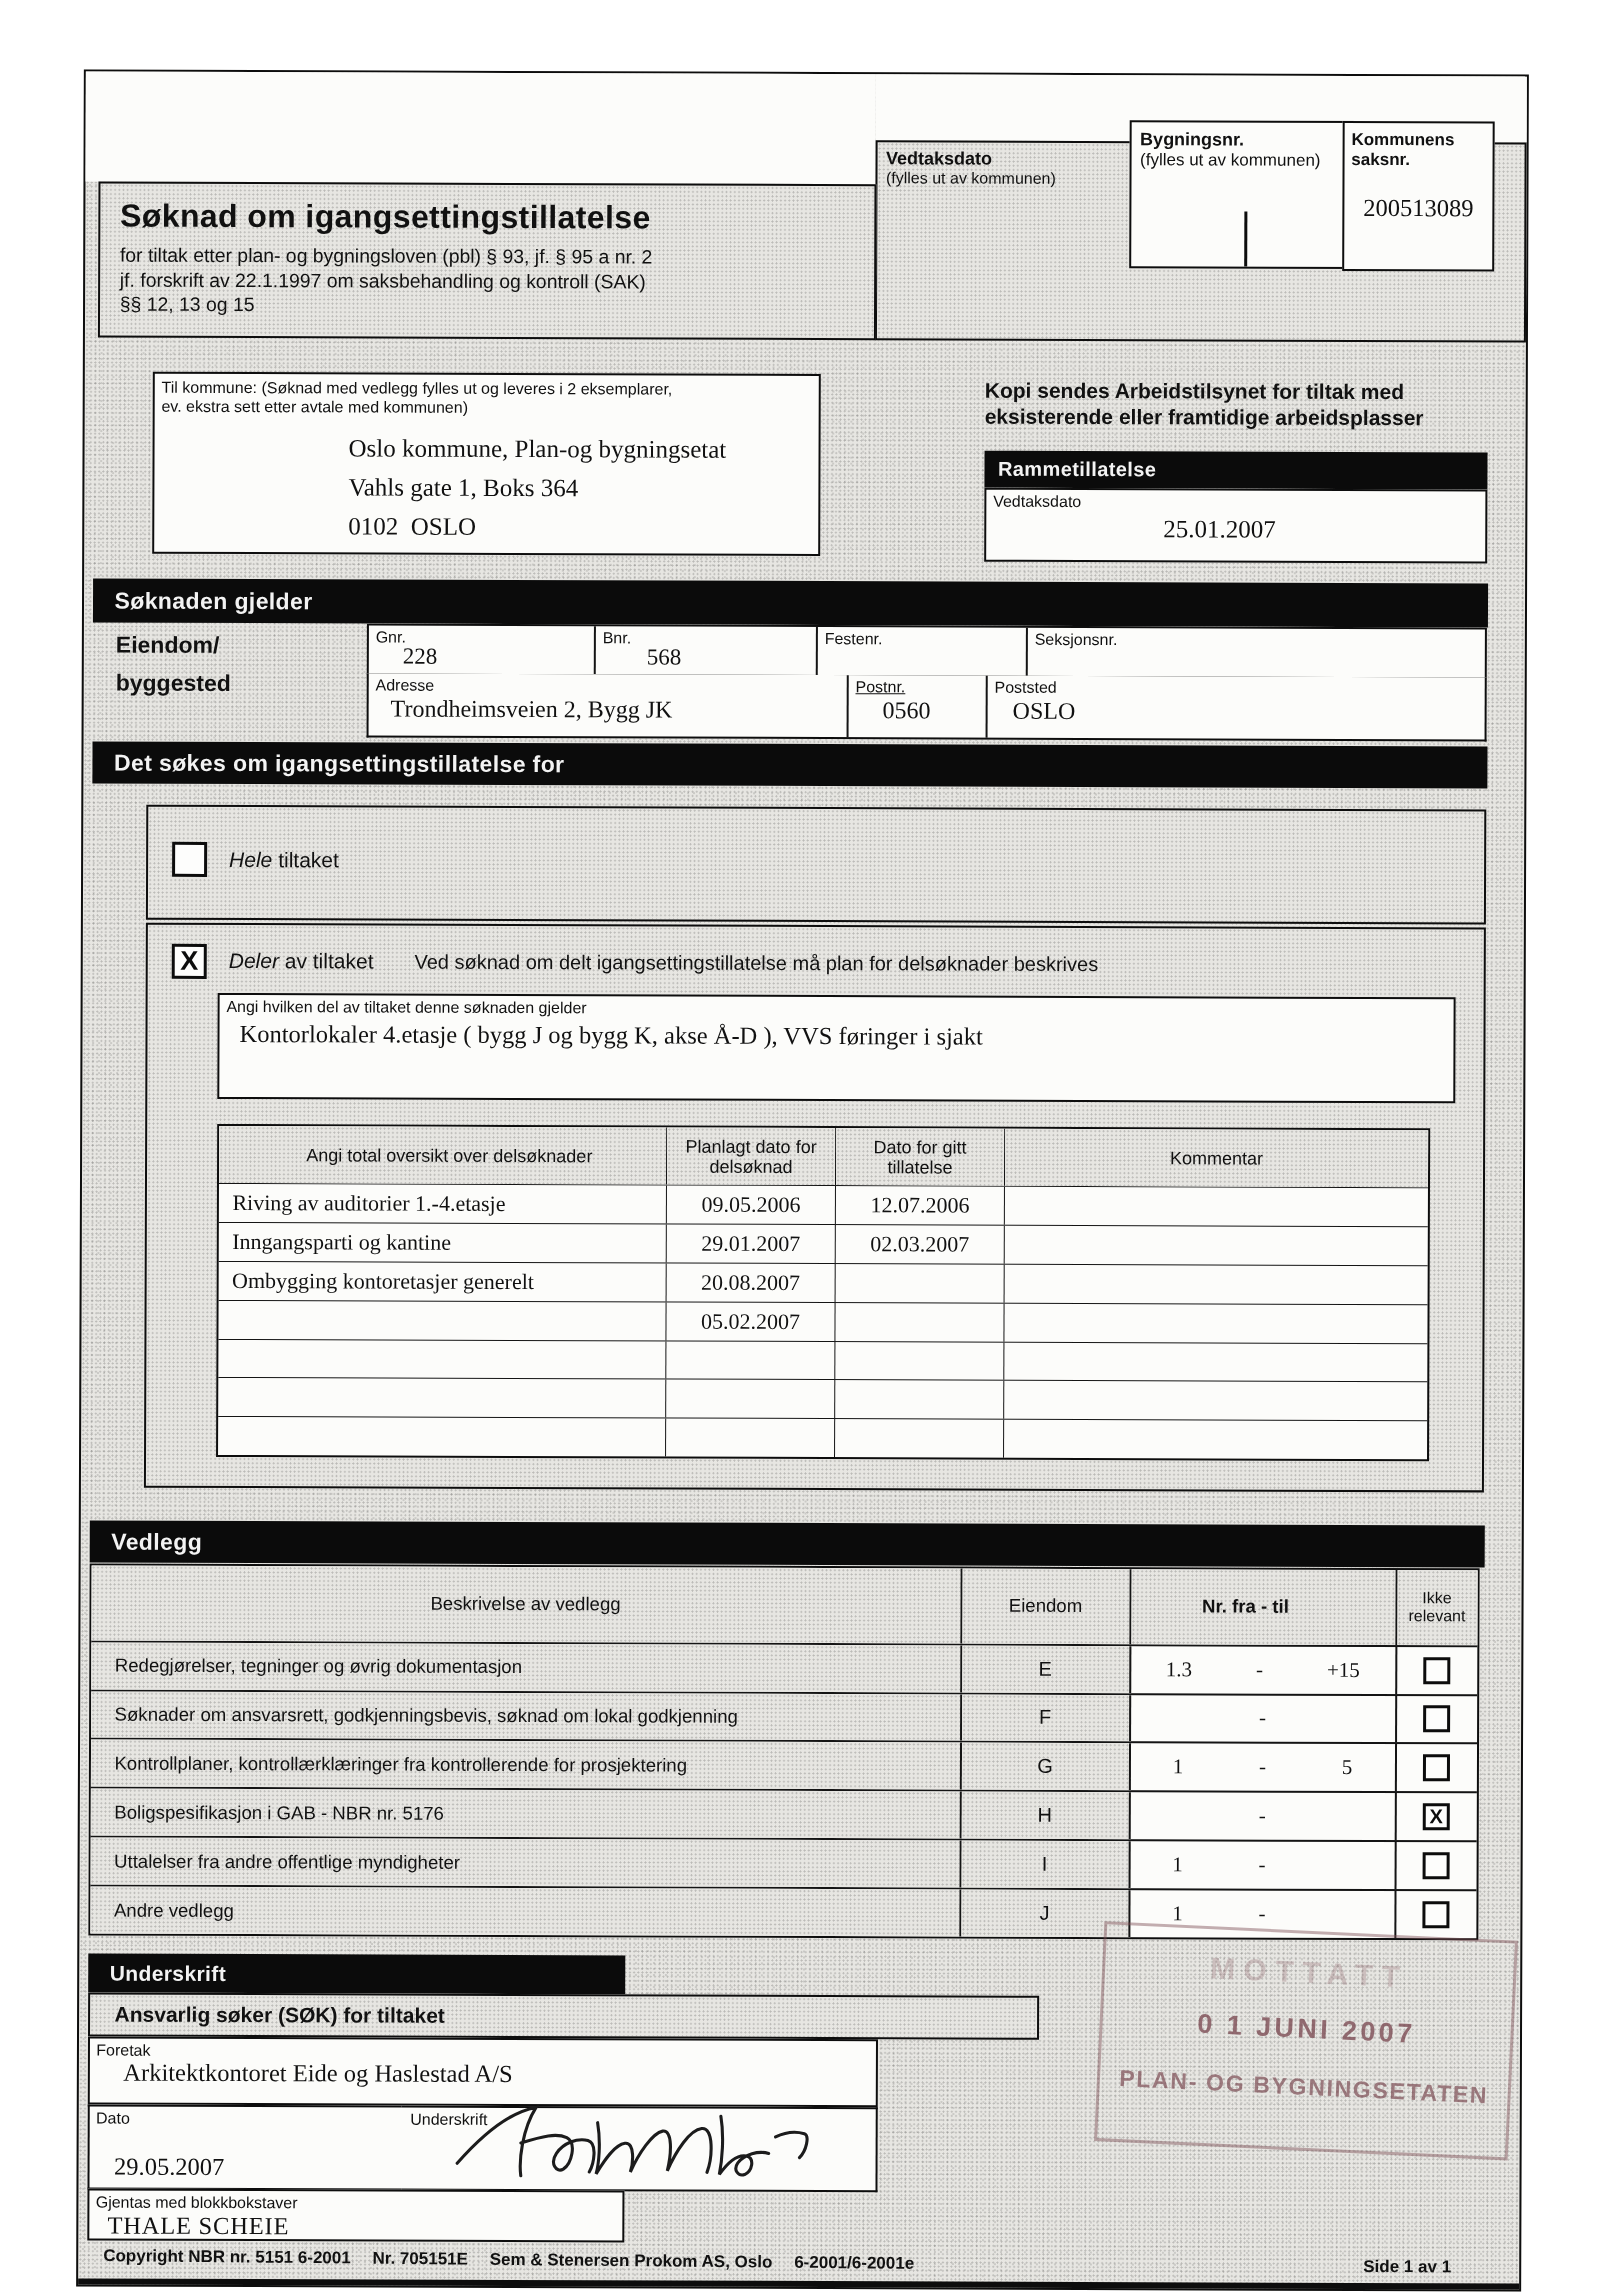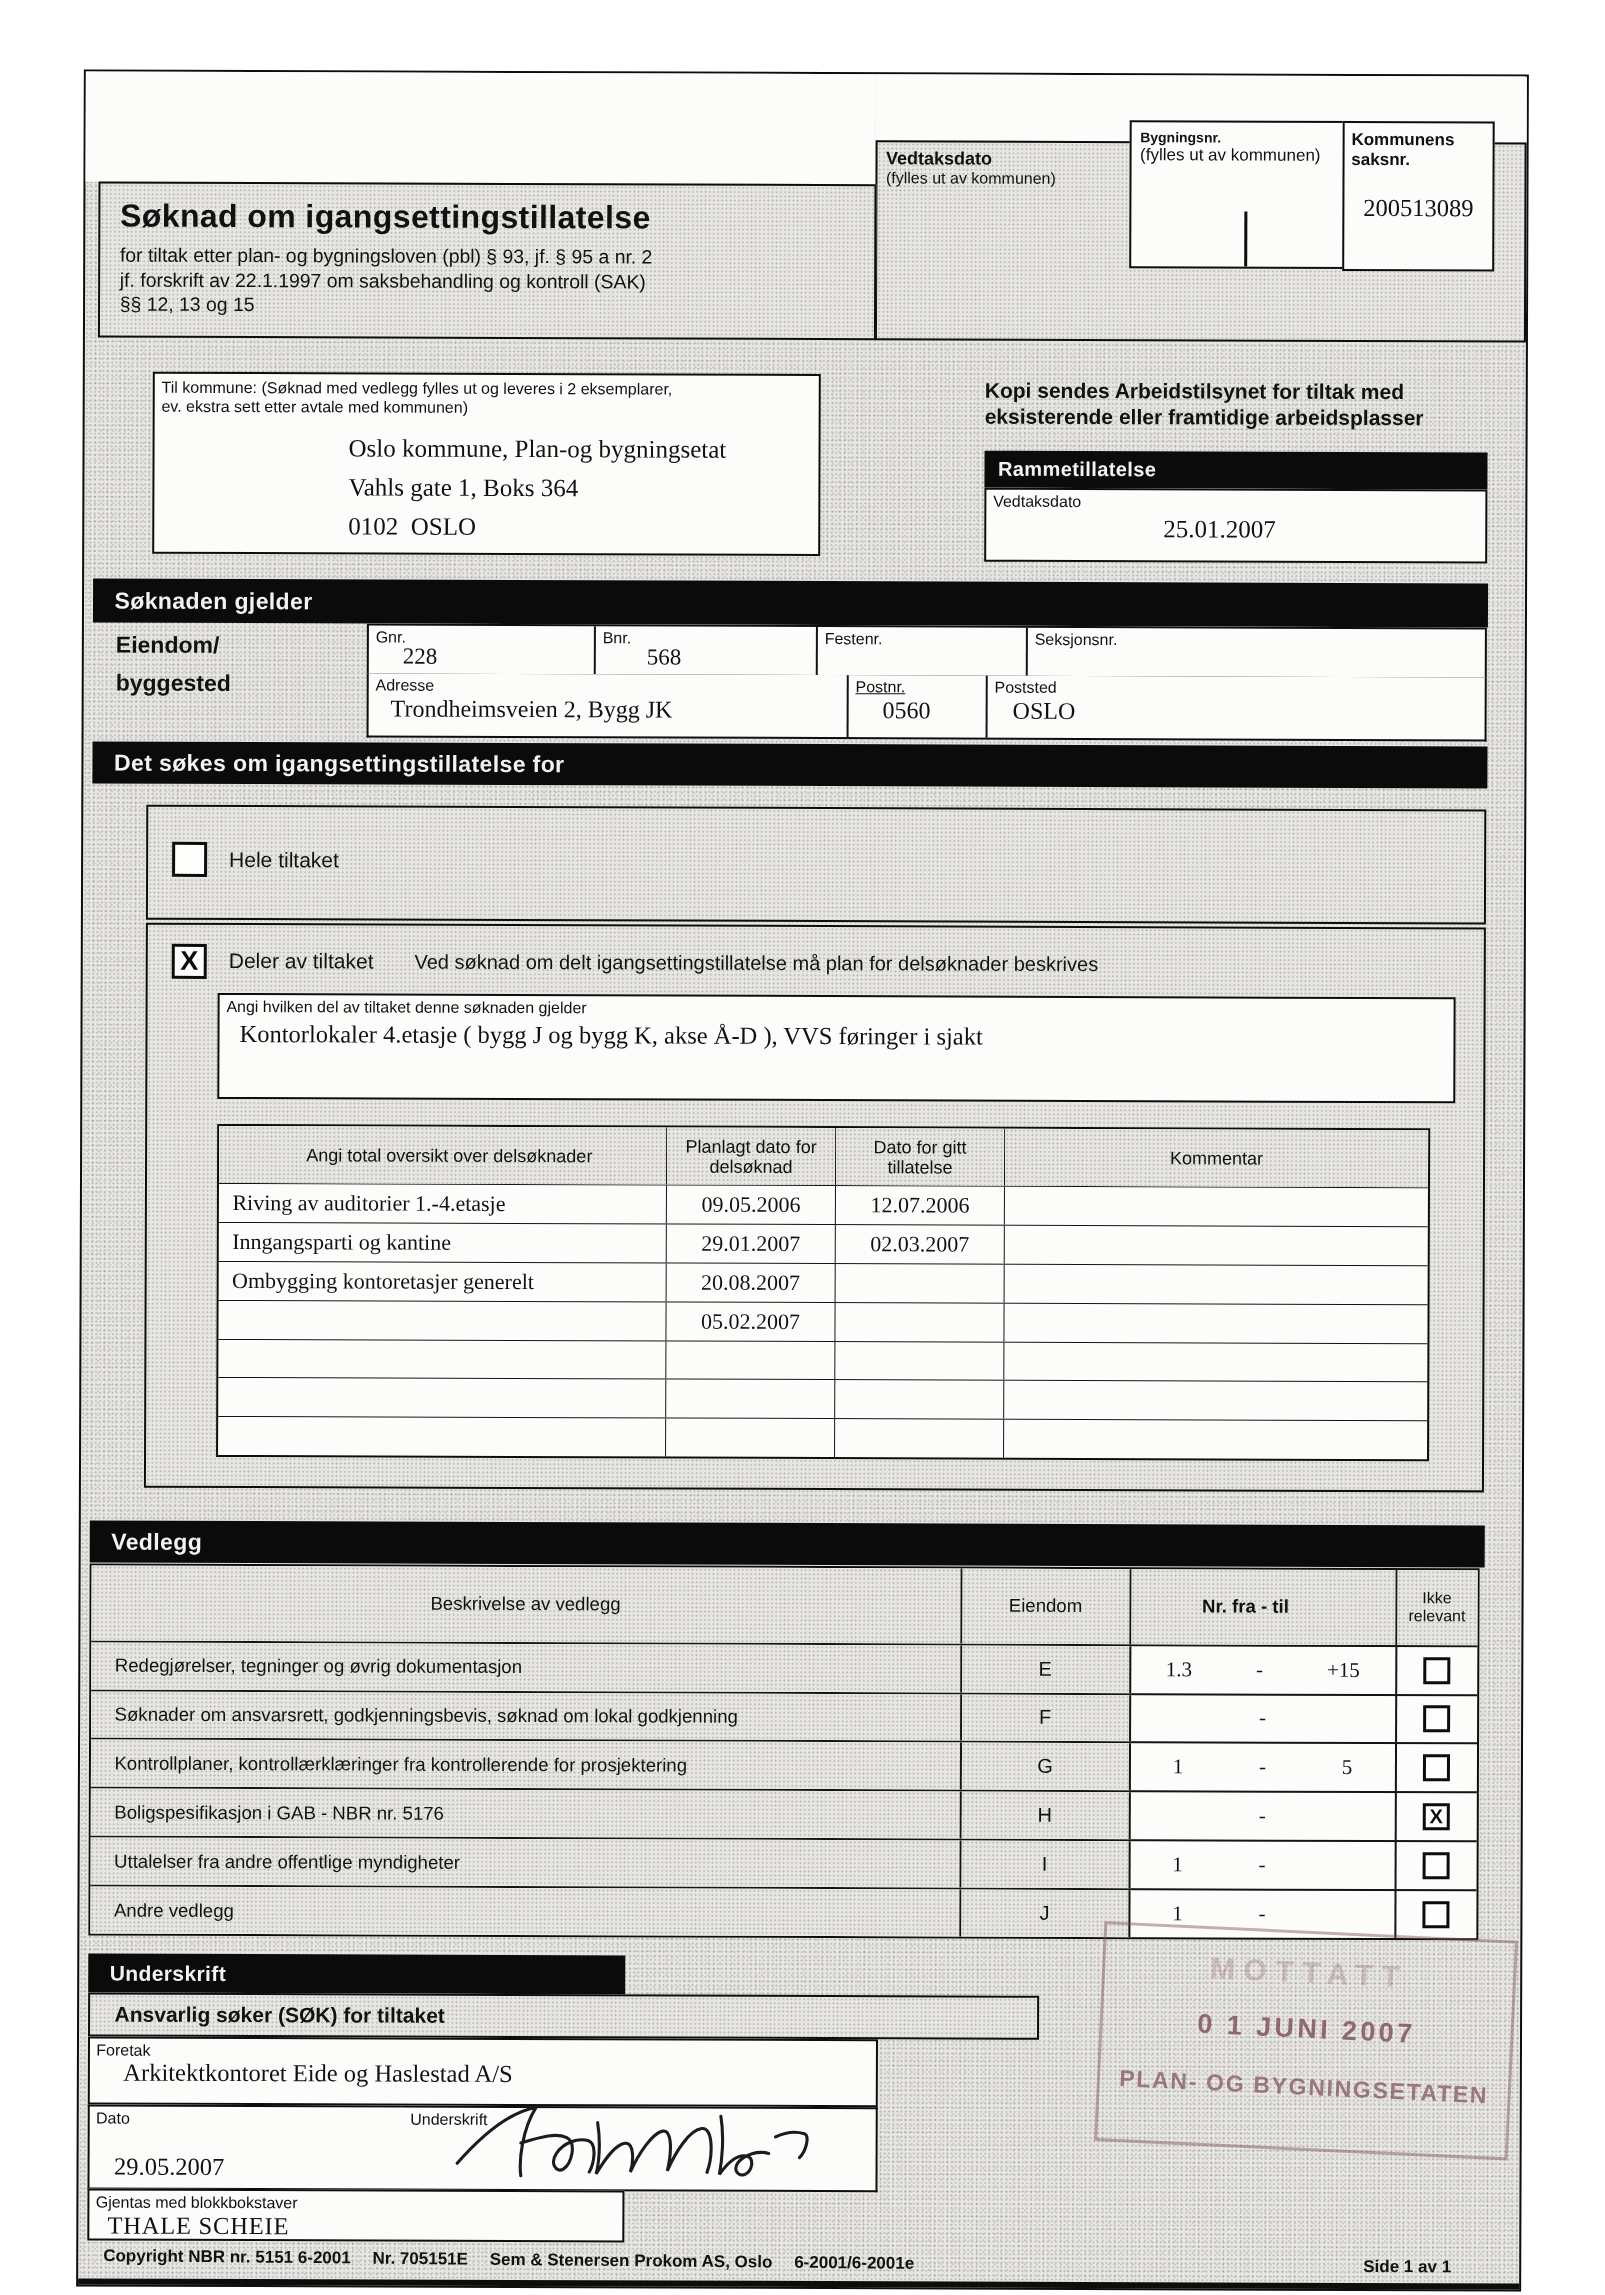--- a/index.html
+++ b/index.html
@@ -34,21 +34,21 @@
   .bar{
     background:#0b0b0b;color:#f3f3f3;
     display:flex;align-items:center;
     font-weight:bold;font-size:23px;
     padding-left:22px;box-sizing:border-box;
     letter-spacing:0.4px;
   }
   .lbl{font-size:16px;line-height:18.6px;color:#101010;}
   .serif{font-family:"Liberation Serif", serif;}
   .b{font-weight:bold;}
-  .i{}
+  .i{font-style:italic;}
   .cb{
     border:3.4px solid #0c0c0c;background:#fdfdfc;
     display:flex;align-items:center;justify-content:center;
     font-weight:bold;color:#0c0c0c;box-sizing:border-box;
   }
   
   .ds-table{background:#fcfcfa;border:2.5px solid #0d0d0d;box-sizing:border-box;display:flex;flex-direction:column;}
   .ds-row{display:flex;border-bottom:1.7px solid #141414;height:39px;}
   .ds-row:last-child{border-bottom:none;}
   .ds-head{height:59px;}
@@ -89,21 +89,21 @@
 
   <div class="abs white" style="left:0;top:0;width:790px;height:110px;"></div>
   <div class="abs white" style="left:790px;top:0;width:651px;height:66px;"></div>
 
   <div class="abs gbox tex" style="left:790px;top:66px;width:651px;height:200px;">
     <div class="lbl b" style="margin:6.8px 0 0 8.5px;font-size:18px;">Vedtaksdato</div>
     <div class="lbl" style="margin:1.7px 0 0 8.5px;">(fylles ut av kommunen)</div>
   </div>
 
   <div class="abs wbox" style="left:1044px;top:45px;width:235px;height:148px;">
-    <div class="b" style="margin:6.8px 0 0 8.5px;font-size:14px;">Bygningsnr.</div>
+    <div class="b" style="margin:6.8px 0 0 8.5px;font-size:18px;">Bygningsnr.</div>
     <div class="lbl" style="margin:1.7px 0 0 8.5px;font-size:17px;">(fylles ut av kommunen)</div>
     <div class="abs" style="left:49%;top:62%;width:2.5px;height:38%;background:#0d0d0d;"></div>
   </div>
 
   <div class="abs wbox" style="left:1257px;top:45px;width:152px;height:150px;">
     <div class="b" style="margin:6.8px 0 0 6.8px;font-size:17px;">Kommunens saksnr.</div>
     <div class="serif" style="margin:24px 0 0 0;font-size:24.5px;text-align:center;">200513089</div>
   </div>
 
   <div class="abs gbox tex" style="left:12.7px;top:110px;width:778px;height:156px;">

